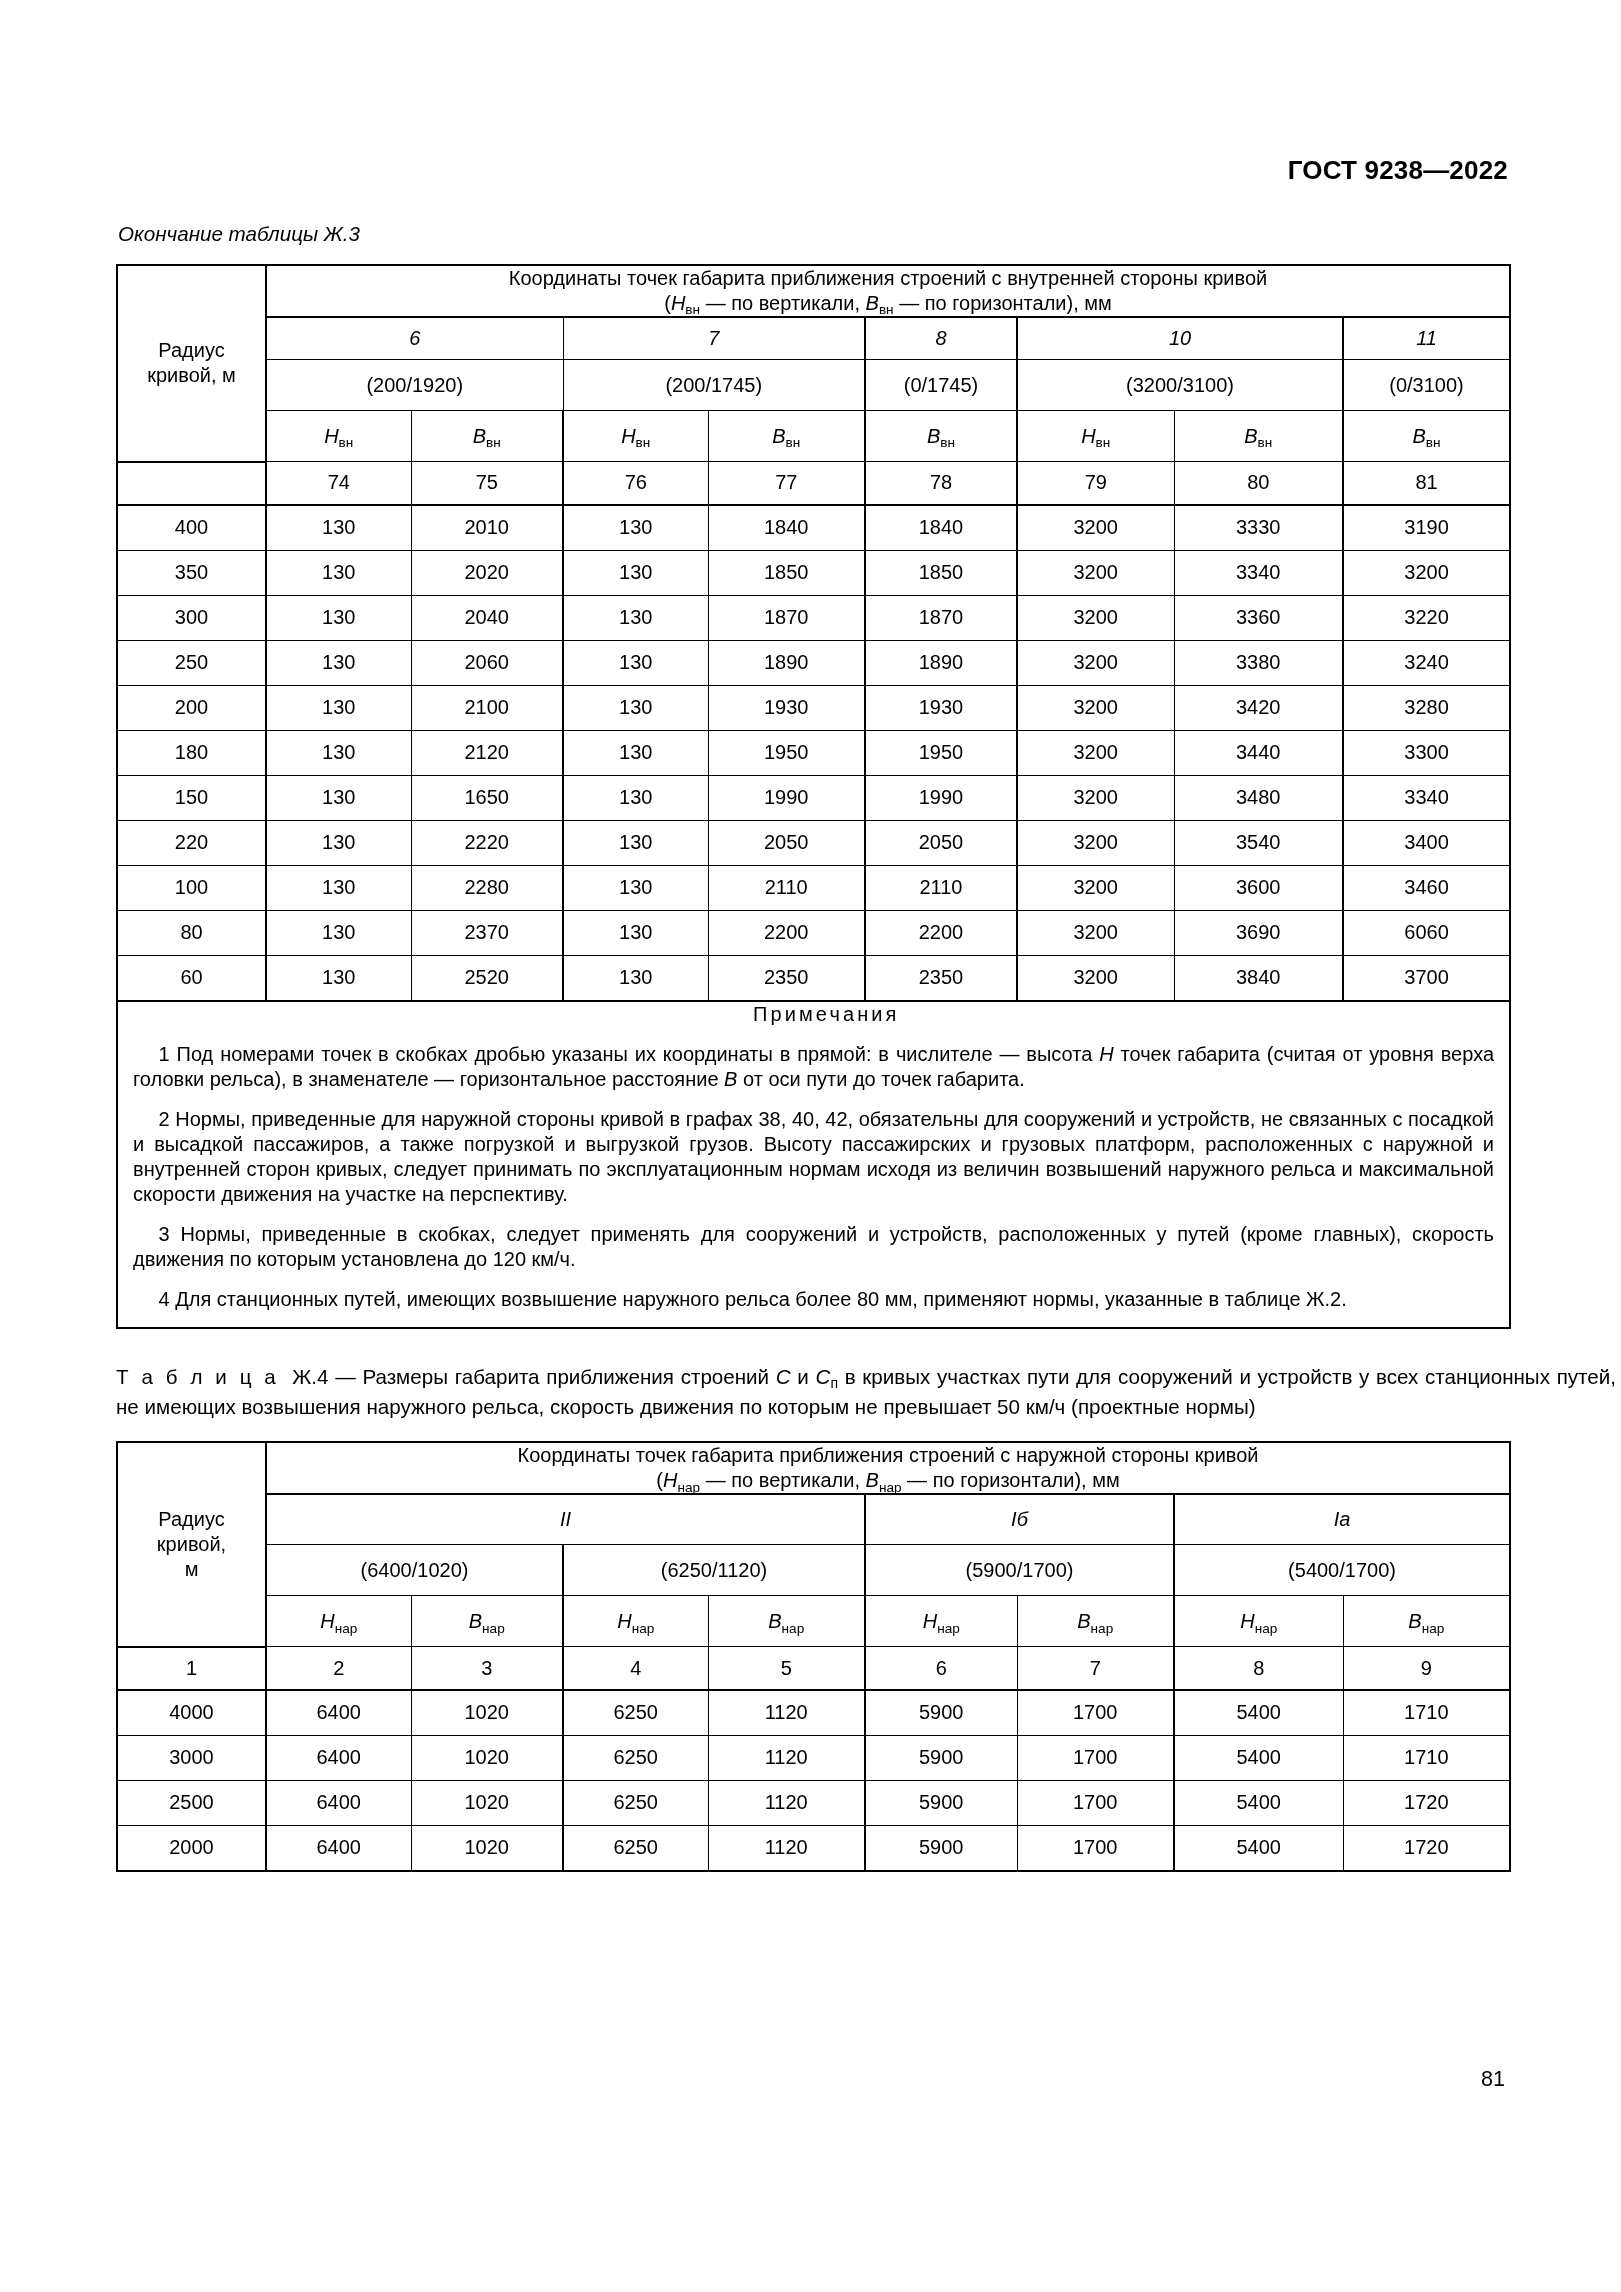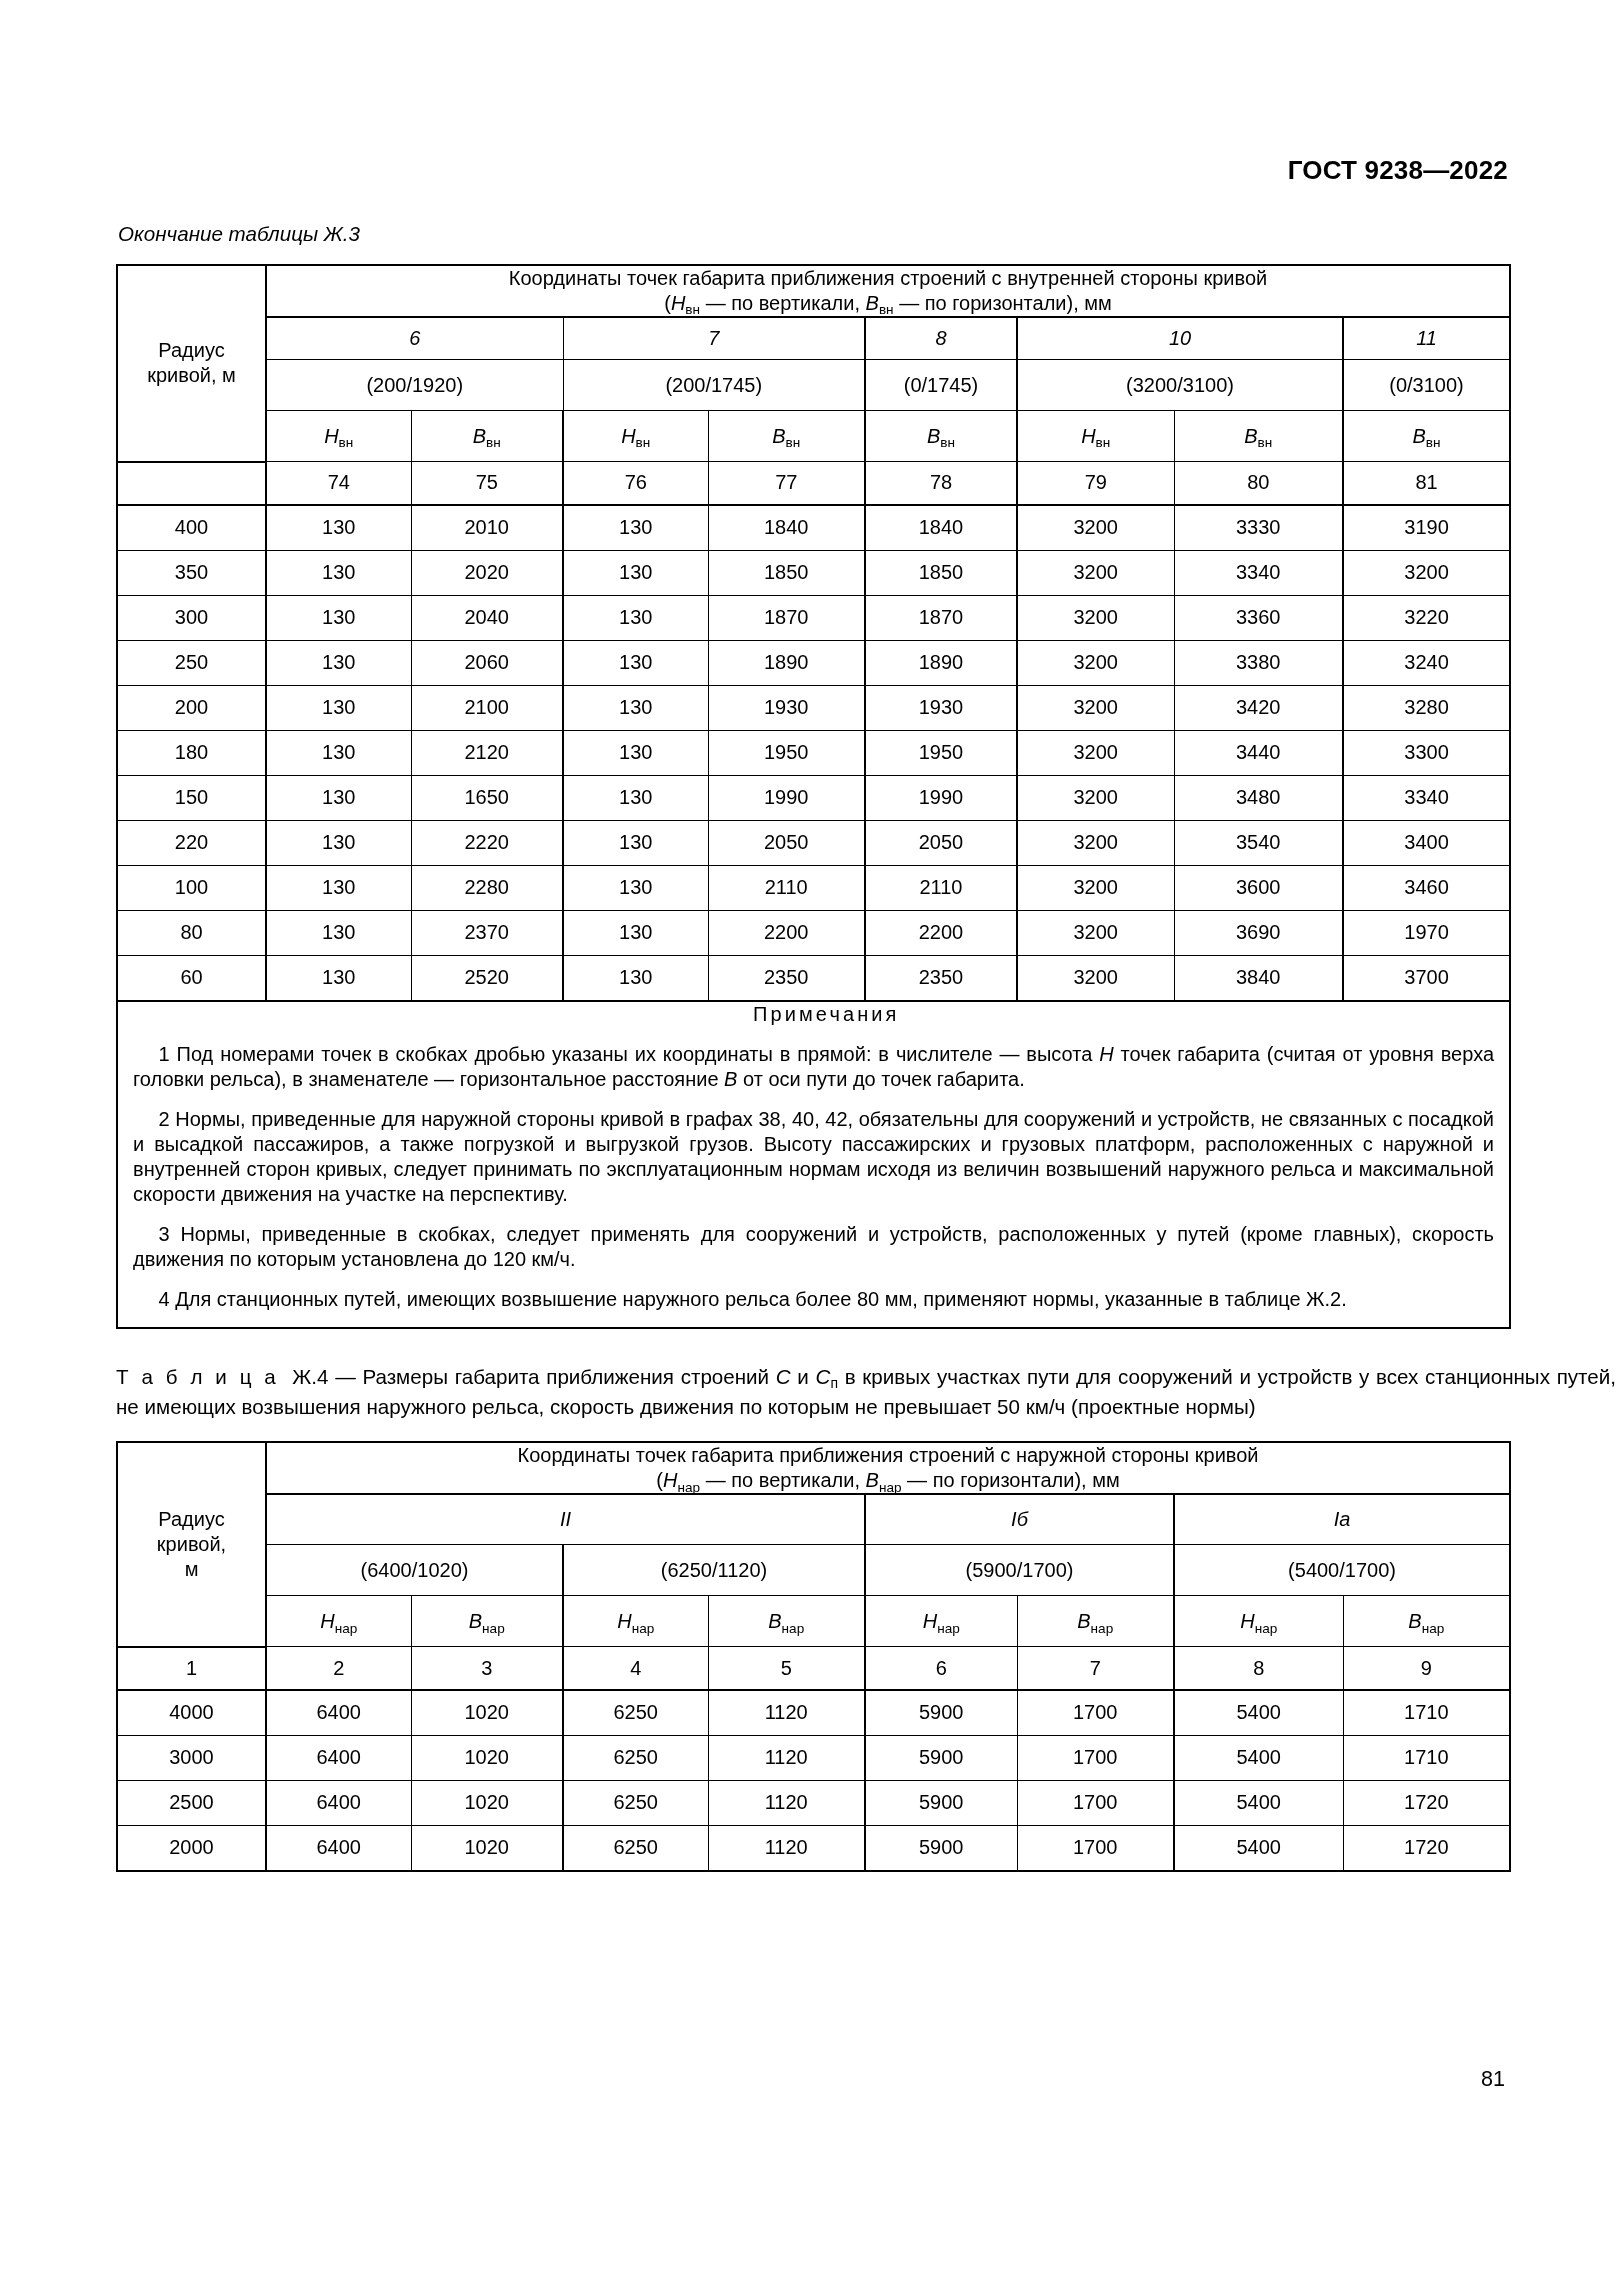--- a/index.html
+++ b/index.html
@@ -289,21 +289,21 @@
           </tr>
           <tr class="data-row">
             <td class="outer-left thick-r">80</td>
             <td class="">130</td>
             <td class="">2370</td>
             <td class="thick-l">130</td>
             <td class="">2200</td>
             <td class="thick-l">2200</td>
             <td class="thick-l">3200</td>
             <td class="">3690</td>
-            <td class="thick-l outer-right">1970</td>
+            <td class="thick-l outer-right">6060</td>
           </tr>
           <tr class="data-row">
             <td class="outer-left thick-r thick-b">60</td>
             <td class="thick-b">130</td>
             <td class="thick-b">2520</td>
             <td class="thick-l thick-b">130</td>
             <td class="thick-b">2350</td>
             <td class="thick-l thick-b">2350</td>
             <td class="thick-l thick-b">3200</td>
             <td class="thick-b">3840</td>

